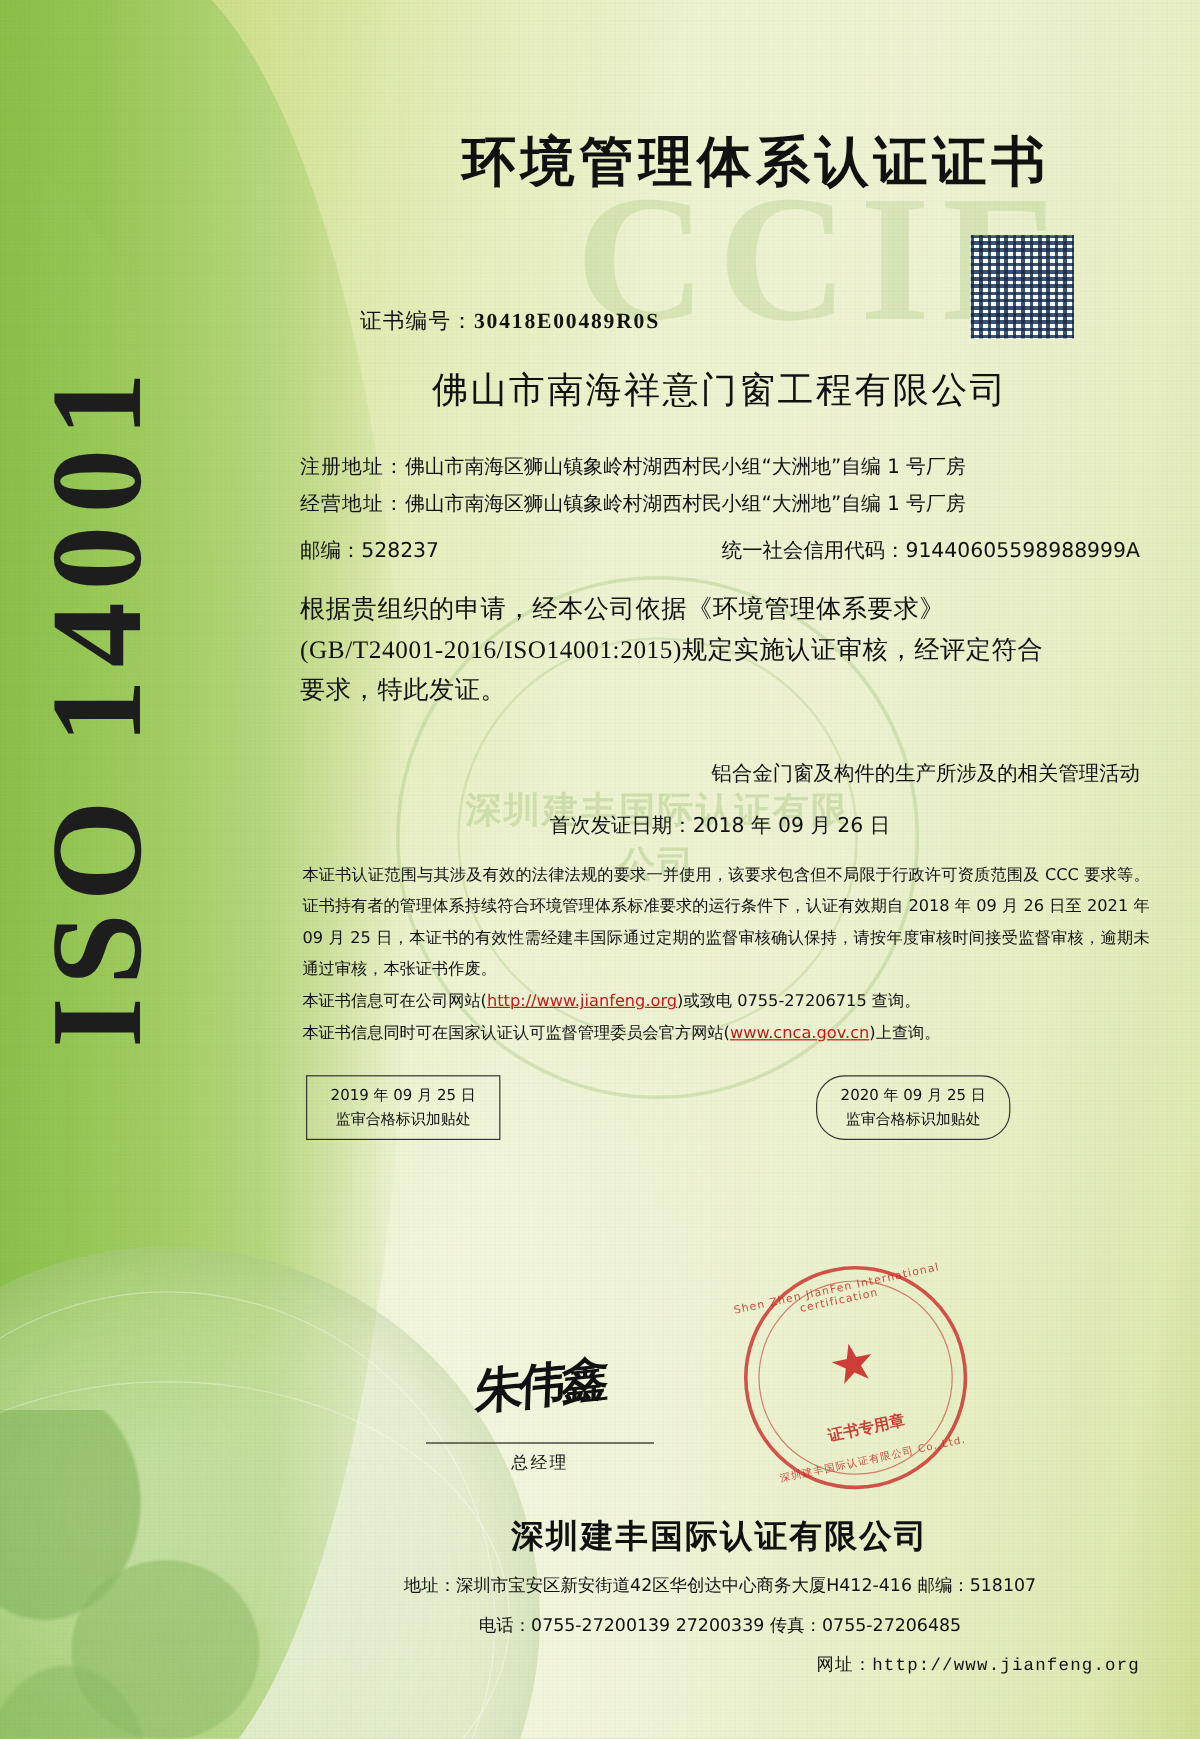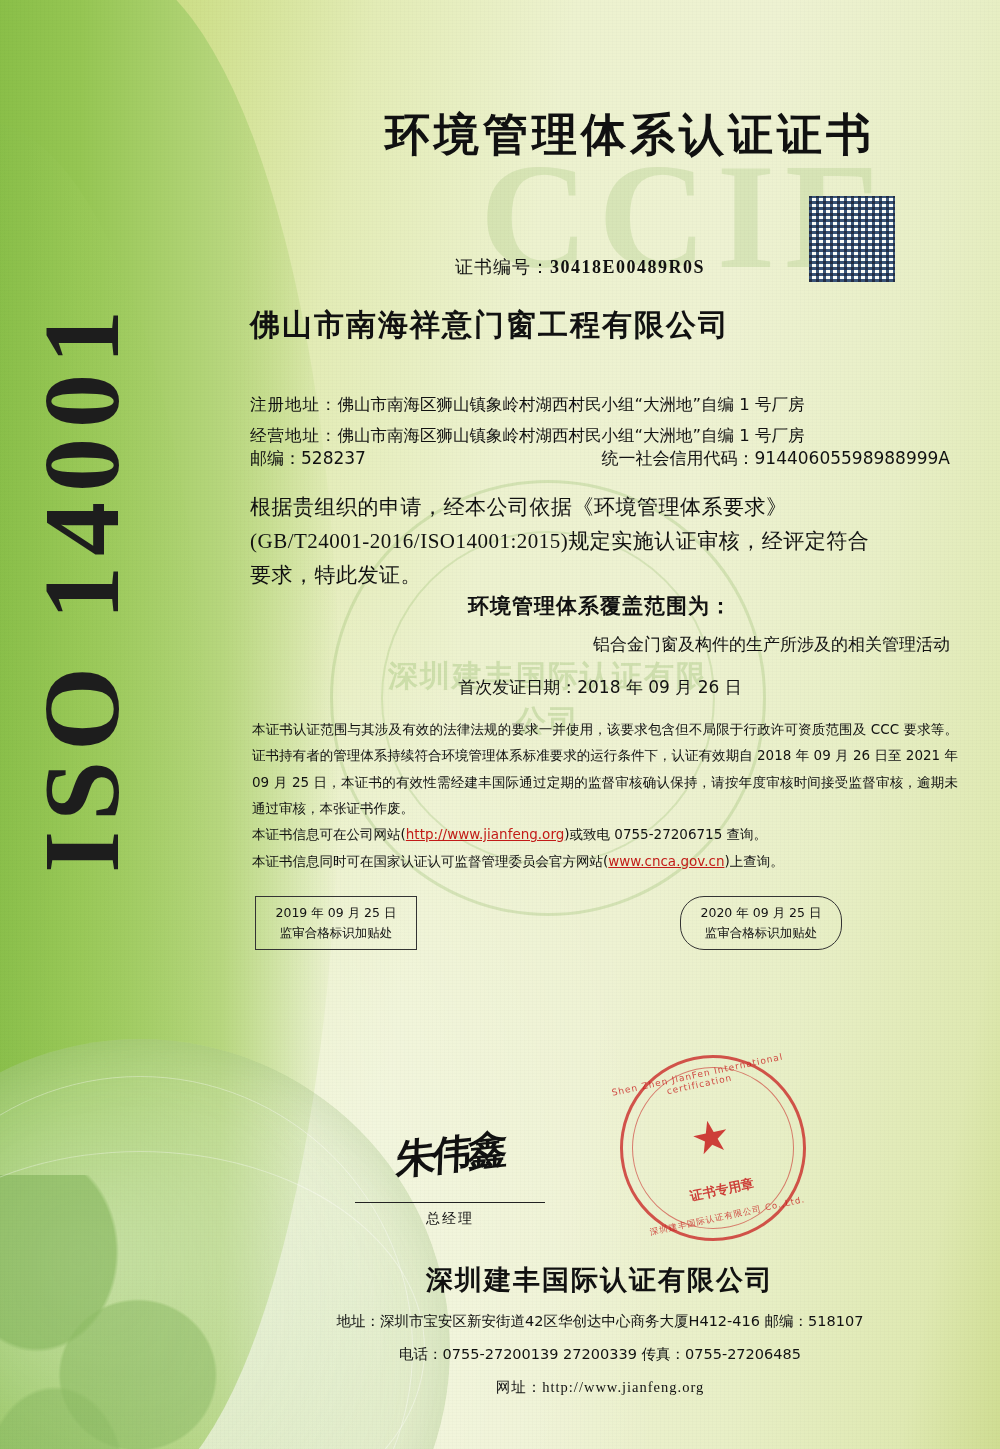--- a/index.html
+++ b/index.html
@@ -134,30 +134,30 @@
     opacity:.85;
   }
   
   .title{
     position:absolute;left:300px;top:105px;width:660px;
     text-align:center;
     font-family:"DejaVu Sans",sans-serif;
     font-size:45px;font-weight:bold;color:#111;letter-spacing:4px;
   }
   .certno{
-    position:absolute;left:300px;top:255px;width:560px;text-align:center;
+    position:absolute;left:300px;top:255px;width:560px;
     font-size:18px;color:#111;letter-spacing:1px;
   }
   .certno b{font-family:"Liberation Serif",serif;font-weight:bold;letter-spacing:1.5px;}
   .company{
-    position:absolute;left:250px;top:305px;width:700px;text-align:left;
-    font-size:30px;font-weight:bold;color:#111;letter-spacing:2px;
+    position:absolute;left:250px;top:305px;width:700px;text-align:center;
+    font-size:30px;font-weight:normal;color:#111;letter-spacing:2px;
   }
   .addr-row{
-    position:absolute;left:250px;font-size:16.5px;color:#111;white-space:nowrap;margin-top:16px;
+    position:absolute;left:250px;font-size:16.5px;color:#111;white-space:nowrap;
   }
   .addr-row .lbl{letter-spacing:1px;}
   .r1{top:378px;}
   .r2{top:409px;}
   .postrow{
     position:absolute;left:250px;top:447px;width:700px;font-size:17px;color:#111;
     display:flex;justify-content:space-between;
   }
   .para{
     position:absolute;left:250px;top:490px;width:700px;
@@ -233,21 +233,21 @@
   }
   .issuer{
     position:absolute;left:250px;top:1262px;width:700px;text-align:center;
     font-size:27px;font-weight:bold;color:#111;letter-spacing:2px;
   }
   .foot{
     position:absolute;left:250px;width:700px;text-align:center;font-size:14.5px;color:#111;
   }
   .f1{top:1312px;}
   .f2{top:1345px;}
-  .f3{top:1378px;font-family:Liberation Serif, serif;letter-spacing:1px;}
+  .f3{top:1378px;font-family:Liberation Mono, monospace;letter-spacing:1px;text-align:right;}
 </style>
 </head>
 <body>
 
 <div class="cert">
 
   <div class="swoosh"></div>
   <div class="swoosh2"></div>
 
   <div class="globe">
@@ -290,21 +290,20 @@
       <span>统一社会信用代码：</span><span>91440605598988999A</span>
     </span>
   </div>
 
   <div class="para">
     <span>根据贵组织的申请，经本公司依据《环境管理体系要求》</span><br>
     <span class="std">(GB/T24001-2016/ISO14001:2015)</span><span>规定实施认证审核，经评定符合</span><br>
     <span>要求，特此发证。</span>
   </div>
 
-  <div class="scope-title">环境管理体系覆盖范围为：</div>
   <div class="scope-text">铝合金门窗及构件的生产所涉及的相关管理活动</div>
   <div class="firstissue">首次发证日期：2018 年 09 月 26 日</div>
 
   <div class="legal">
     <div>本证书认证范围与其涉及有效的法律法规的要求一并使用，该要求包含但不局限于行政许可资质范围及 CCC 要求等。证书持有者的管理体系持续符合环境管理体系标准要求的运行条件下，认证有效期自 2018 年 09 月 26 日至 2021 年 09 月 25 日，本证书的有效性需经建丰国际通过定期的监督审核确认保持，请按年度审核时间接受监督审核，逾期未通过审核，本张证书作废。</div>
     <div>
       <span>本证书信息可在公司网站(</span><a href="#">http://www.jianfeng.org</a><span>)或致电 0755-27206715 查询。</span>
     </div>
     <div>
       <span>本证书信息同时可在国家认证认可监督管理委员会官方网站(</span><a href="#">www.cnca.gov.cn</a><span>)上查询。</span>

